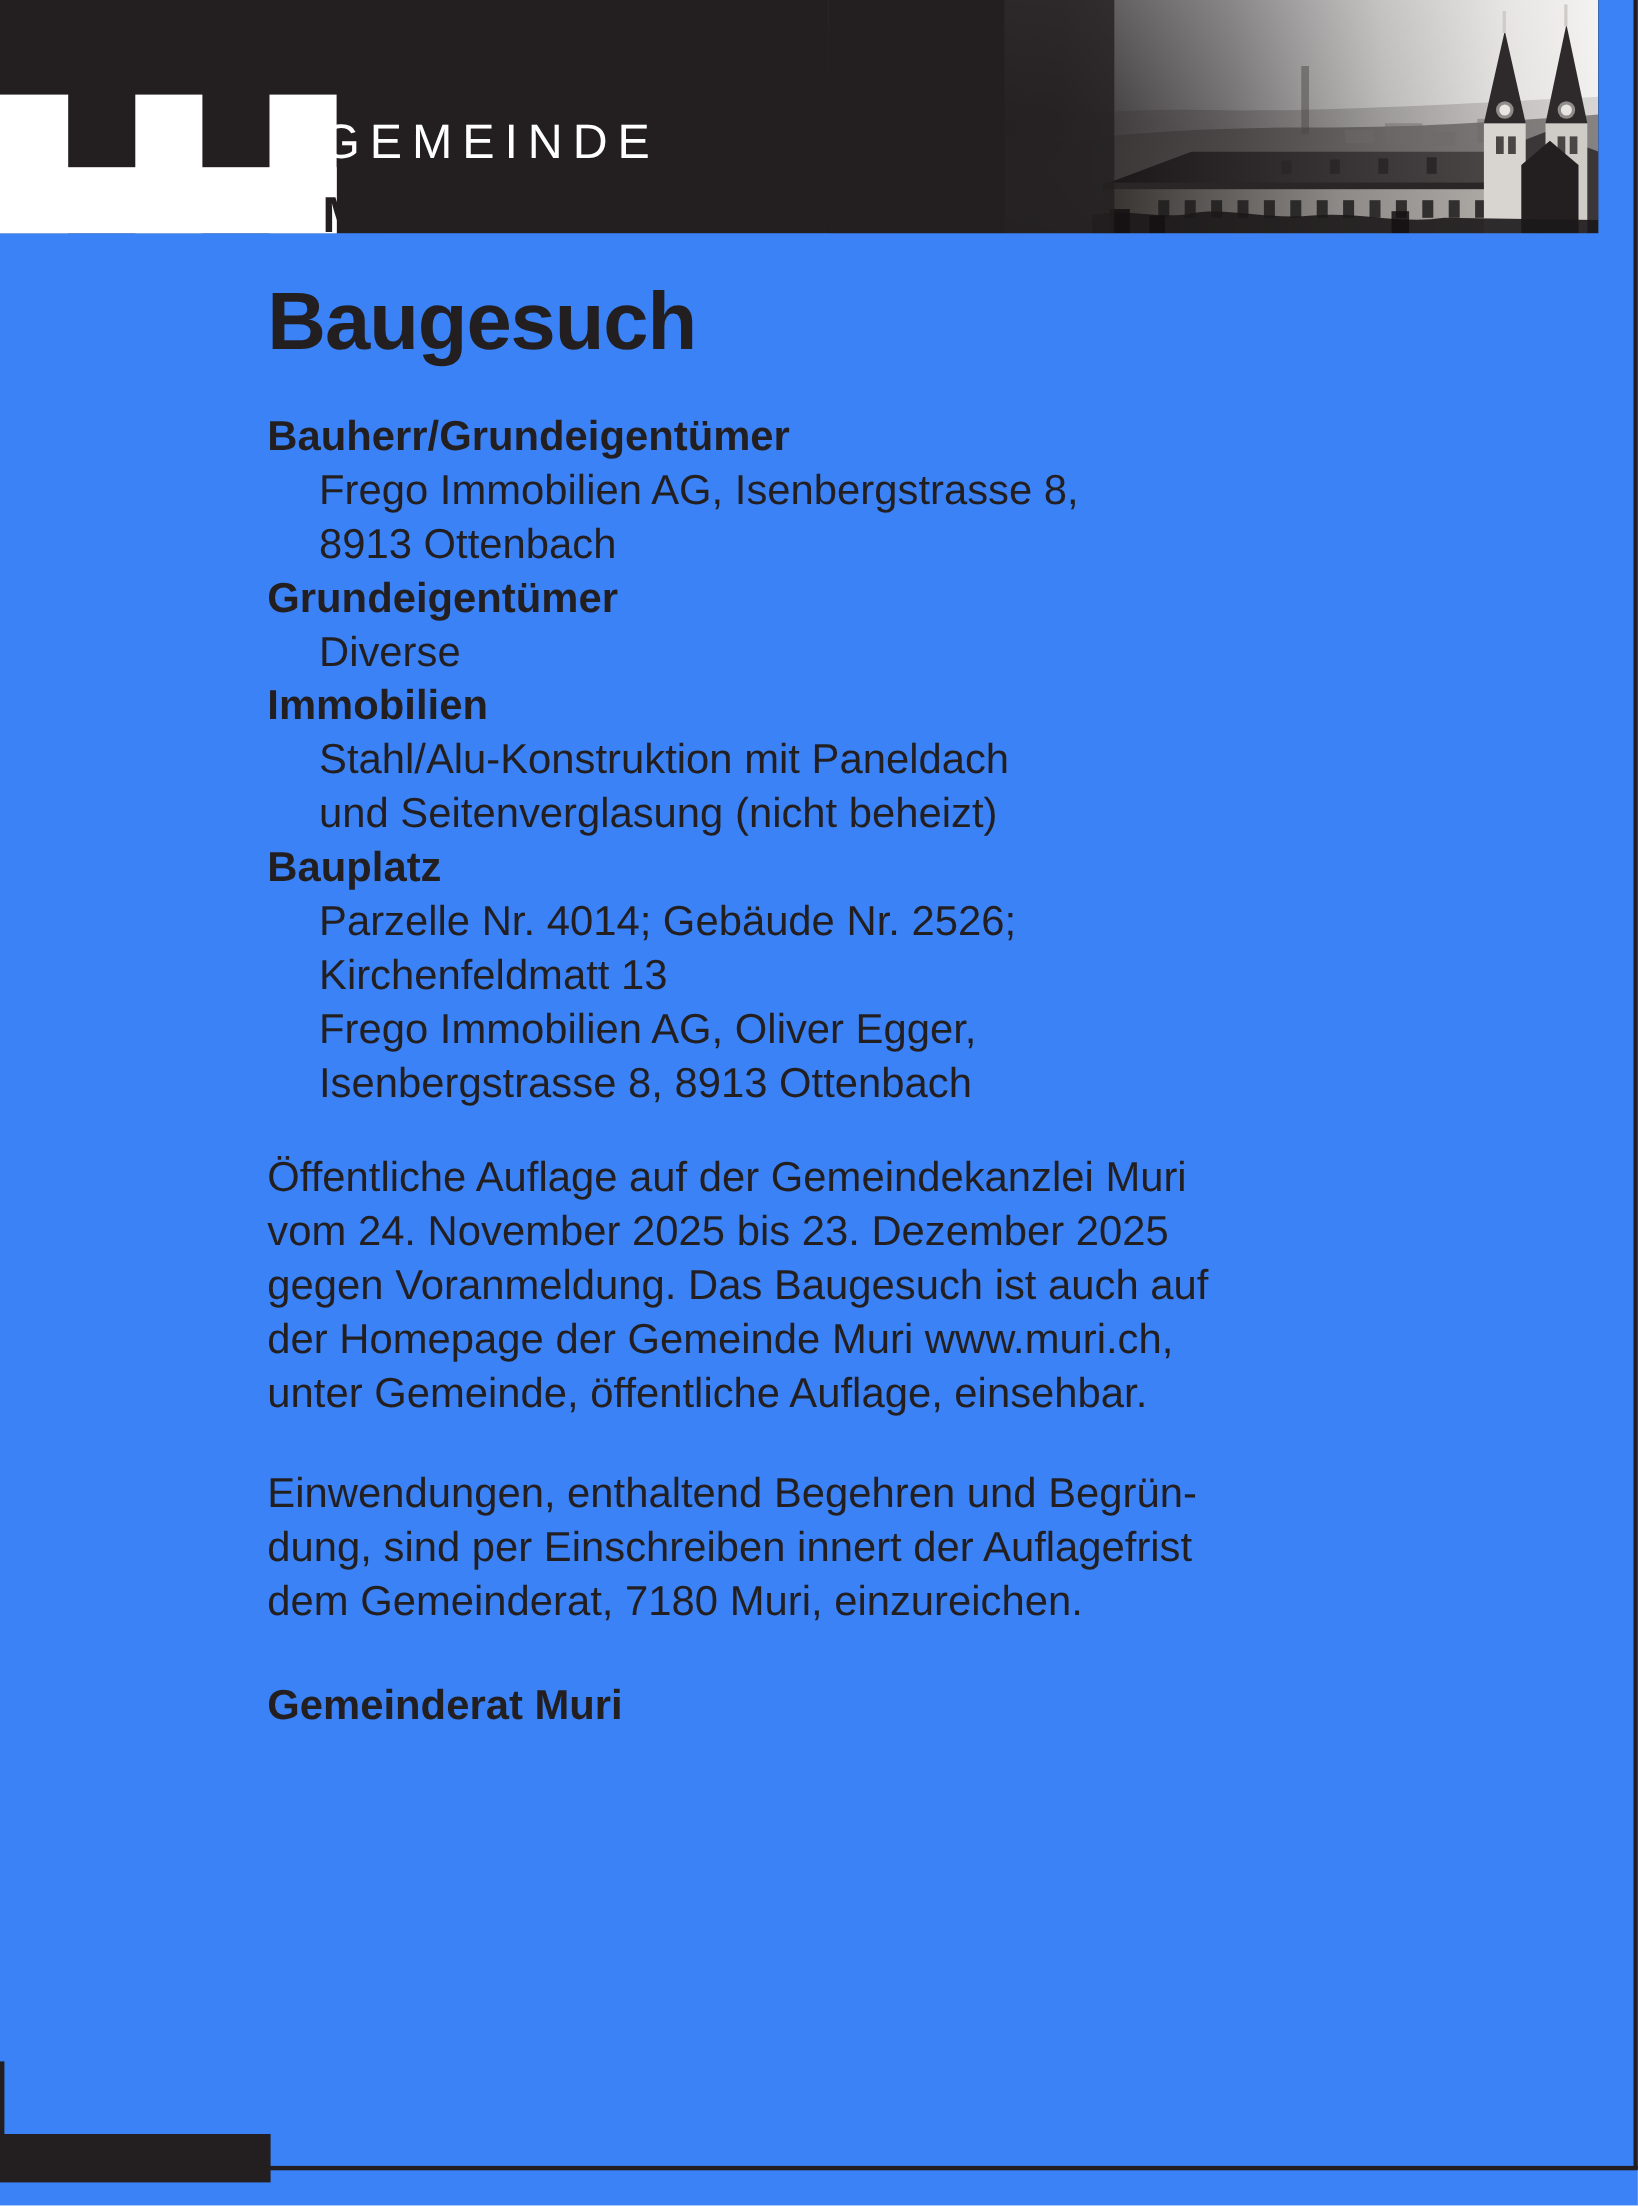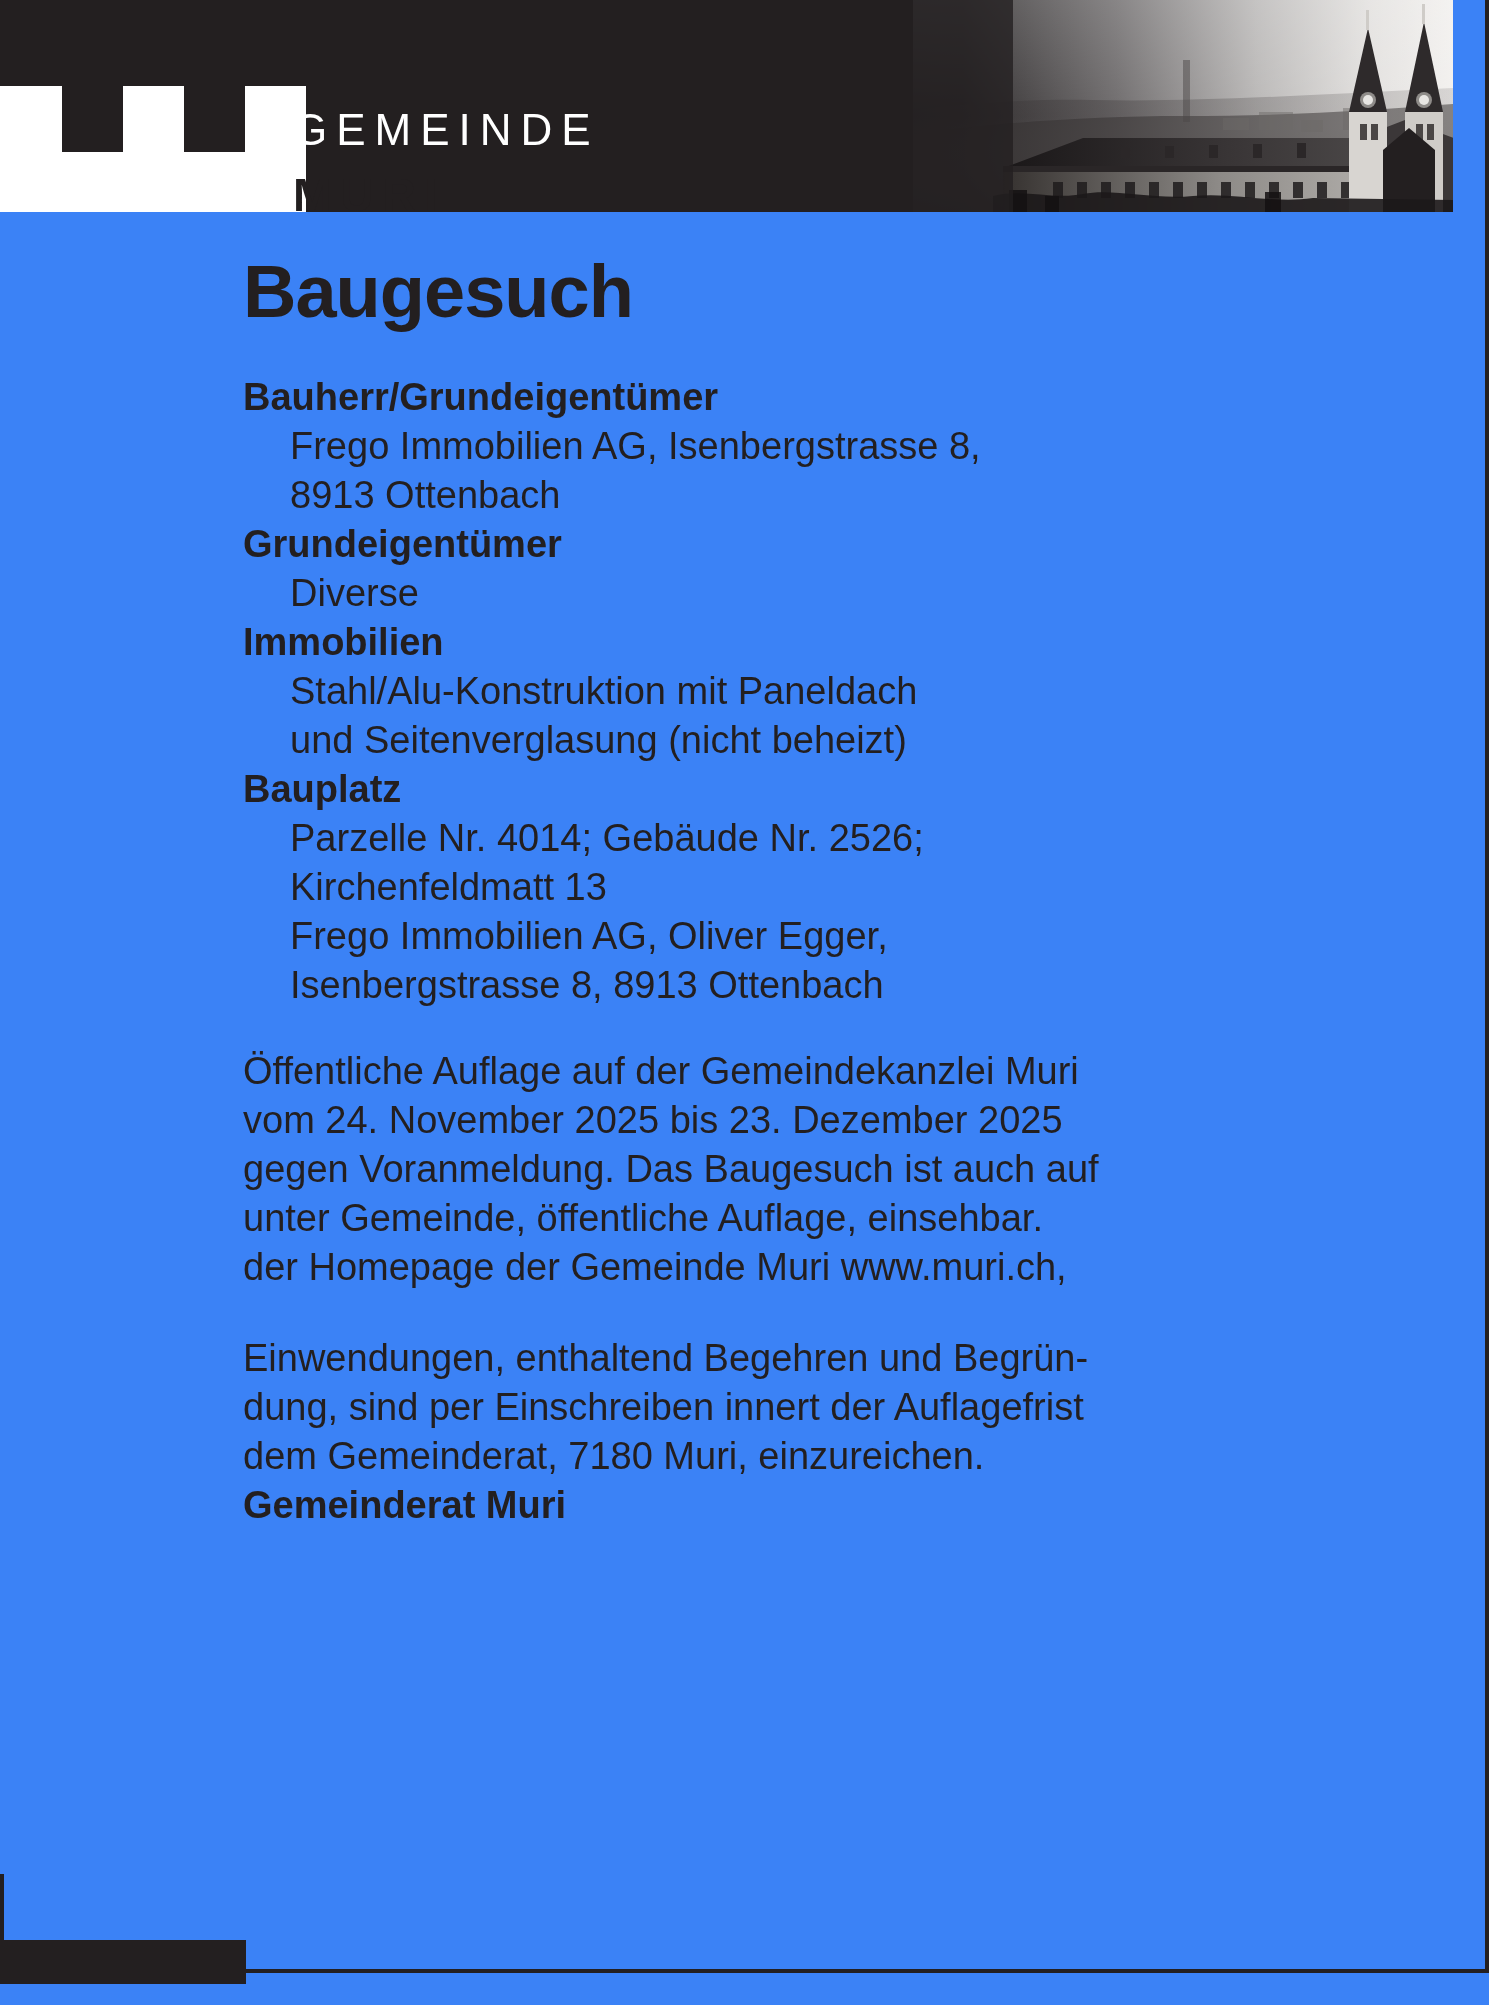--- a/index.html
+++ b/index.html
@@ -153,20 +153,21 @@
     font-weight: 400;
     line-height: 1.29;
     margin: 42px 0 0 0;
   }
   .para-first { margin-top: 37px; }
 
   .signature {
     font-size: 38px;
     font-weight: 700;
     line-height: 1.29;
+    margin-top: 46px;
   }
 
   
   .footer-bar {
     position: absolute;
     left: 0;
     top: 1940px;
     width: 246px;
     height: 44px;
     background: #231f20;
@@ -326,22 +327,22 @@
       <div class="field-value">Kirchenfeldmatt 13</div>
 
       <div class="field-value">Frego Immobilien AG, Oliver Egger,</div>
       <div class="field-value">Isenbergstrasse 8, 8913 Ottenbach</div>
     </div>
 
     <div class="para para-first">
       <div>Öffentliche Auflage auf der Gemeindekanzlei Muri</div>
       <div>vom 24. November 2025 bis 23. Dezember 2025</div>
       <div>gegen Voranmeldung. Das Baugesuch ist auch auf</div>
+      <div>der Homepage der Gemeinde Muri www.muri.ch,</div>
       <div>unter Gemeinde, öffentliche Auflage, einsehbar.</div>
-      <div>der Homepage der Gemeinde Muri www.muri.ch,</div>
     </div>
 
     <div class="para">
       <div>Einwendungen, enthaltend Begehren und Begrün-</div>
       <div>dung, sind per Einschreiben innert der Auflagefrist</div>
       <div>dem Gemeinderat, 7180 Muri, einzureichen.</div>
     </div>
 
     <div class="signature">Gemeinderat Muri</div>
   </div>

